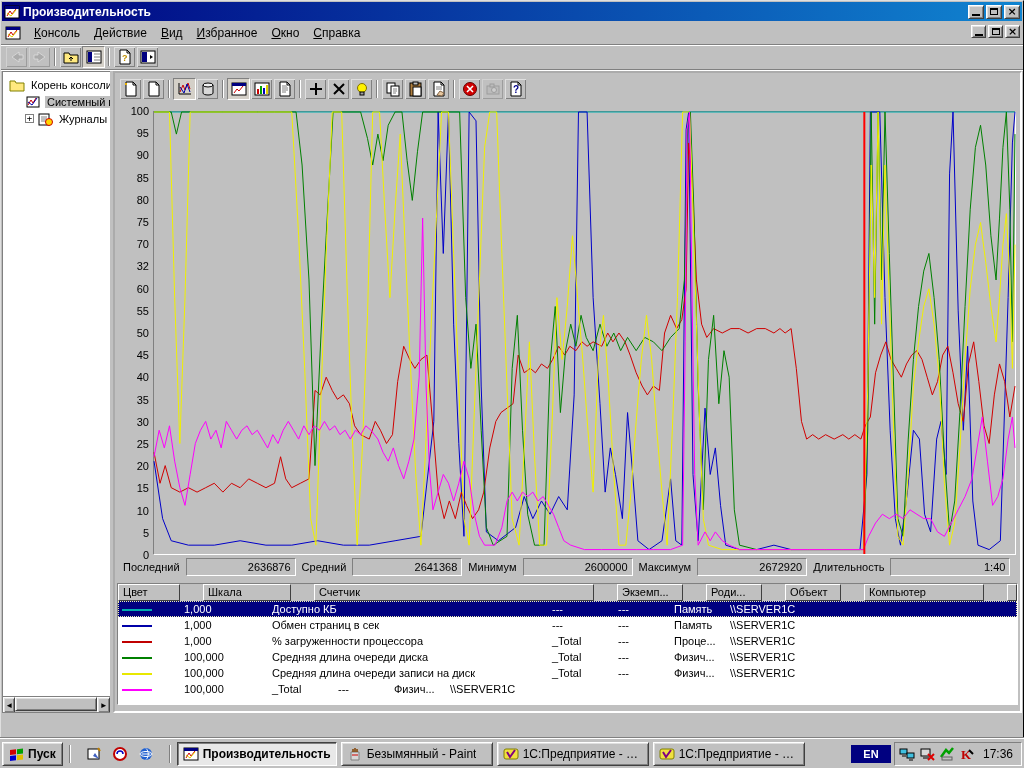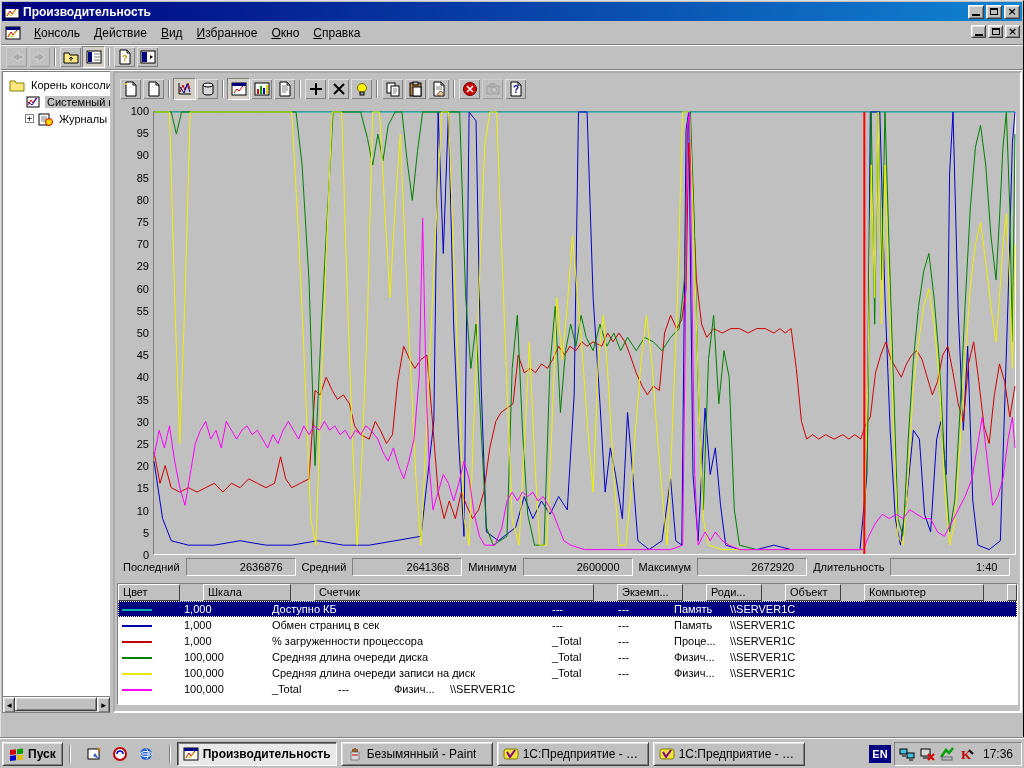--- a/index.html
+++ b/index.html
@@ -49,39 +49,39 @@
   
   .chart-row { height:452px; display:flex; padding-top:8px; }
   .ylabels { width:36px; position:relative; }
   .ylab { position:absolute; right:4px; width:30px; text-align:right; height:11px; line-height:11px; font-size:11px; }
   .plot { flex:1; position:relative; margin-right:2px; background:#C0C0C0;
     border-top:1px solid #808080; border-left:1px solid #808080; border-right:1px solid #fff; border-bottom:1px solid #fff; }
   .plot svg { position:absolute; left:0; top:0; width:100%; height:100%; overflow:visible; }
   
   .statsbar { height:24px; display:flex; align-items:center; padding:2px 2px 2px 6px; gap:6px; }
   .stat-label { white-space:nowrap; }
-  .stat-value { width:110px; height:18px; background:#C0C0C0; border:1px solid #808080; border-right-color:#fff; border-bottom-color:#fff; text-align:right; padding:2px 12px 0 2px; white-space:nowrap; overflow:hidden; }
+  .stat-value { width:110px; height:18px; background:#C0C0C0; border:1px solid #808080; border-right-color:#fff; border-bottom-color:#fff; text-align:right; padding:2px 4px 0 2px; white-space:nowrap; overflow:hidden; }
   .stat-value.dur { width:120px; }
   
   .legendwrap { margin-top:4px; background:#fff; border:1px solid #808080; border-right-color:#fff; border-bottom-color:#fff; height:122px; overflow:hidden; }
   .lg-header { display:flex; height:17px; background:#C0C0C0;gap:23px; }
   .lg-hcell { border-top:1px solid #fff; border-left:1px solid #fff; border-right:1px solid #404040; border-bottom:1px solid #404040; padding:1px 4px; white-space:nowrap; overflow:hidden; flex:none; }
   .lg-row { display:flex; height:16px; align-items:center; background:#fff; }
   .lg-row.sel { background:#000080; color:#fff; outline:1px dotted #F0F0B0; outline-offset:-1px; }
   .lg-cell { padding:0 4px; white-space:nowrap; overflow:hidden; flex:none; }
   .cline { width:30px; height:2px; display:inline-block; vertical-align:middle; }
   
   .taskbar { position:absolute; left:0; bottom:0; width:1024px; height:30px; background:#C0C0C0; border-top:1px solid #fff; box-shadow:0 -1px 0 #808080; display:flex; align-items:center; padding:2px 2px; gap:3px; }
   .startbtn { height:24px; display:flex; align-items:center; gap:3px; padding:0 6px; background:#C0C0C0; font-weight:bold; font-size:12px; }
   .qlaunch { display:flex; align-items:center; gap:4px; padding:0 6px; }
   .qbtn { width:22px; height:22px; display:flex; align-items:center; justify-content:center; }
   .taskbtn { height:24px; width:152px; display:flex; align-items:center; gap:4px; padding:0 5px; background:#C0C0C0; font-size:12px; white-space:nowrap; overflow:hidden; }
   .taskbtn .tklabel { overflow:hidden; text-overflow:ellipsis; }
   .taskbtn.active { border-top:1px solid #404040; border-left:1px solid #404040; border-right:1px solid #fff; border-bottom:1px solid #fff; box-shadow:inset 1px 1px 0 #808080; background:#E8E8E8; font-weight:bold; width:160px; }
-  .langbox { width:22px; height:18px; background:#000080; color:#fff; font-size:11px; font-weight:bold; display:flex; align-items:center; justify-content:center; margin-left:auto; }
+  .langbox { width:40px; height:18px; background:#000080; color:#fff; font-size:11px; font-weight:bold; display:flex; align-items:center; justify-content:center; margin-left:auto; }
   .tray { height:24px; display:flex; align-items:center; gap:4px; padding:0 8px 0 4px; border:1px solid #808080; border-right-color:#fff; border-bottom-color:#fff; }
   .clock { font-size:12px; padding-left:4px; }
   .ticn16 { width:16px; height:16px; }
 </style>
 </head>
 <body>
 
 <div class="window">
   <div class="titlebar">
     <span class="ticon"><svg width="16" height="16" viewBox="0 0 16 16">
@@ -372,21 +372,21 @@
         </div>
       <div class="chart-row">
         <div class="ylabels" id="y-axis">
             <div class="ylab" style="top: calc(0% - 5px);">100</div>
             <div class="ylab" style="top: calc(5% - 5px);">95</div>
             <div class="ylab" style="top: calc(10% - 5px);">90</div>
             <div class="ylab" style="top: calc(15% - 5px);">85</div>
             <div class="ylab" style="top: calc(20% - 5px);">80</div>
             <div class="ylab" style="top: calc(25% - 5px);">75</div>
             <div class="ylab" style="top: calc(30% - 5px);">70</div>
-            <div class="ylab" style="top: calc(35% - 5px);">29</div>
+            <div class="ylab" style="top: calc(35% - 5px);">32</div>
             <div class="ylab" style="top: calc(40% - 5px);">60</div>
             <div class="ylab" style="top: calc(45% - 5px);">55</div>
             <div class="ylab" style="top: calc(50% - 5px);">50</div>
             <div class="ylab" style="top: calc(55% - 5px);">45</div>
             <div class="ylab" style="top: calc(60% - 5px);">40</div>
             <div class="ylab" style="top: calc(65% - 5px);">35</div>
             <div class="ylab" style="top: calc(70% - 5px);">30</div>
             <div class="ylab" style="top: calc(75% - 5px);">25</div>
             <div class="ylab" style="top: calc(80% - 5px);">20</div>
             <div class="ylab" style="top: calc(85% - 5px);">15</div>

